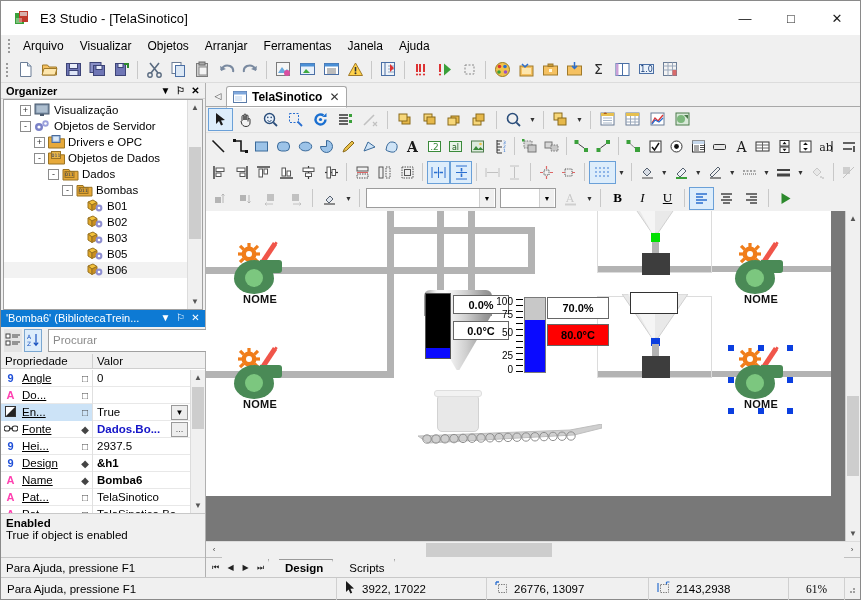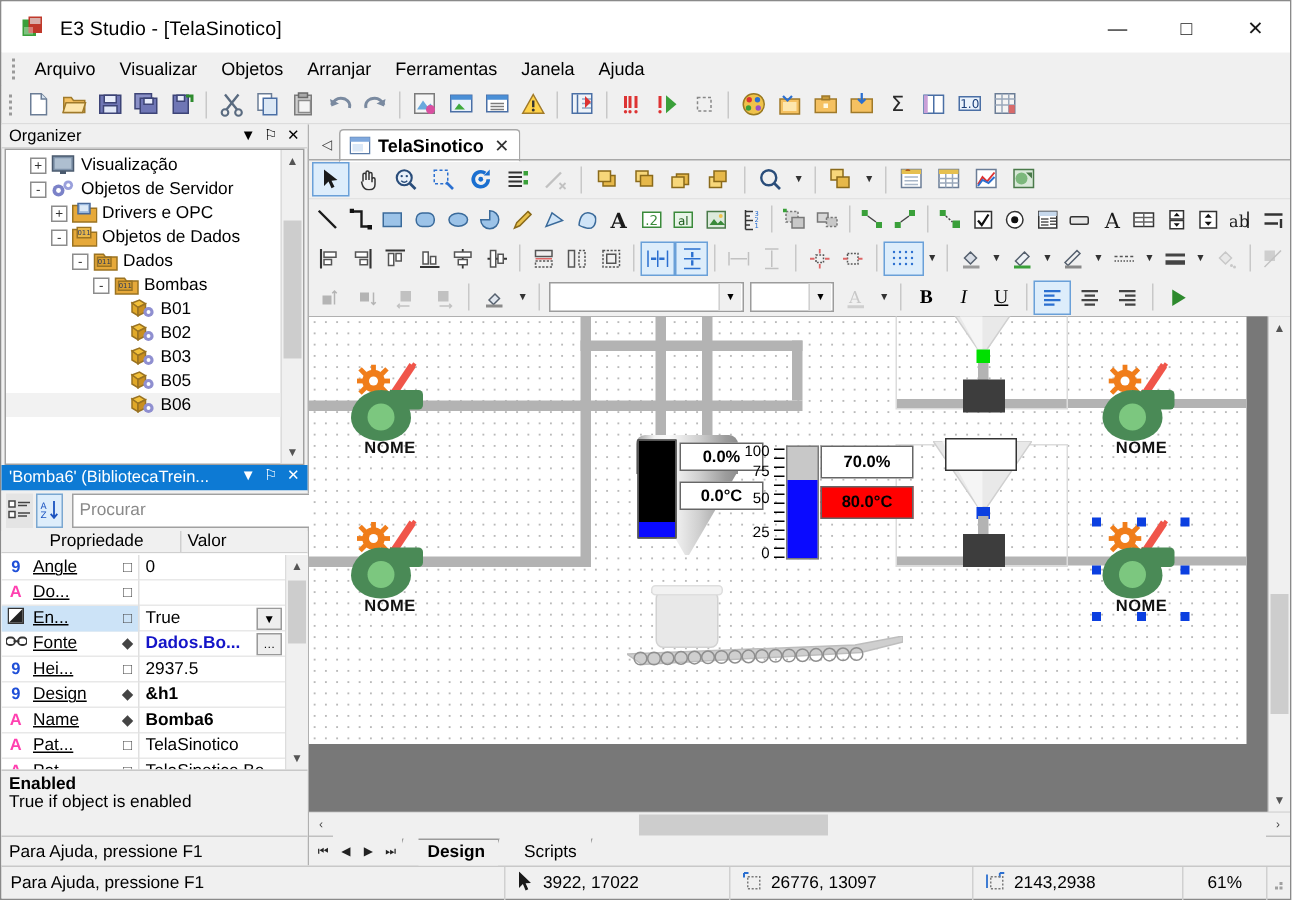--- a/index.html
+++ b/index.html
@@ -40,21 +40,21 @@
 
   
   .bodysplit { flex:1 1 auto; display:flex; min-height:0; }
 
   
   .leftpane { width:205px; flex:0 0 205px; display:flex; flex-direction:column;
               background:#f0f0f0; border-right:1px solid #b0b0b0; min-height:0;}
 
   .panel-caption { height:17px; display:flex; align-items:center; padding:0 2px 0 5px;
                    font-size:11px; }
-  .pc-organizer { background:#f0f0f0; color:#000; border-bottom:1px solid #d4d4d4;}
+  .pc-organizer { background:#f0f0f0; color:#000; border-bottom:1px solid #d4d4d4;font-weight:bold;}
   .pc-props { background:#0d7ad4; color:#fff; }
   .pc-title { flex:1 1 auto; white-space:nowrap; overflow:hidden; text-overflow:ellipsis; }
   .pc-btn { width:15px; height:15px; display:flex; align-items:center; justify-content:center;
             font-size:10px; line-height:1; }
 
   .treebox { flex:0 0 211px; background:#fff; border:1px solid #a0a0a0; margin:0 2px;
              position:relative; overflow:hidden; display:flex; }
   .treescroll { flex:1 1 auto; overflow:hidden; position:relative; padding-top:2px;}
   .trow { height:16px; display:flex; align-items:center; font-size:11.5px; white-space:nowrap;
           padding-left:2px;}
@@ -77,21 +77,21 @@
   .ptbtn { width:24px; height:23px; border:1px solid transparent; display:flex; align-items:center;
            justify-content:center; background:#e4e4e4; }
   .ptbtn.active { background:#ddedfb; border:1px solid #7ba7d0; }
   .searchwrap { flex:1 1 auto; height:23px; margin-left:4px; background:#fff;
                 border:1px solid #a0a0a0; display:flex; align-items:center; padding:0 4px; }
   .searchwrap input { border:0; outline:0; flex:1 1 auto; font-size:11.5px; color:#555;
                       font-family:"Liberation Sans", sans-serif; background:transparent;}
   .searchwrap input::placeholder{ color:#8a8a8a; }
 
   .gridhdr { height:17px; display:flex; font-size:11.5px; background:#f0f0f0;
-             border-bottom:1px solid #cfcfcf;padding-left:28px; }
+             border-bottom:1px solid #cfcfcf; }
   .gridhdr div { padding:1px 4px; }
   .gh-prop { width:92px; flex:0 0 92px; border-right:1px solid #cfcfcf;}
 
   .gridbox { flex:1 1 auto; display:flex; min-height:0; background:#fff;
              border-top:1px solid #fff; }
   .gridrows { flex:1 1 auto; overflow:hidden; }
   .grow { height:17px; display:flex; align-items:center; font-size:11.5px;
           border-bottom:1px solid #e8e8e8; }
   .grow.sel .gcell-name { background:#cce3f7; }
   .g-type { width:19px; flex:0 0 19px; text-align:center; font-weight:bold; font-size:11px;}
@@ -1715,21 +1715,21 @@
     </div>
     <div class="sb-cell" style="width:140px">
       <span>
         <svg width="13" height="13" viewBox="0 0 13 13">
             <path d="M1 2v9M9.5 1h3M9.5 1v3" stroke="#2b6fd0" stroke-width="1.2" fill="none"></path>
             <rect x="3.5" y="3.5" width="8" height="8" fill="none" stroke="#7a7a7a" stroke-dasharray="1.4 1.1"></rect>
           </svg>
       </span>
       <span>2143,2938</span>
     </div>
-    <div class="sb-cell" style="width:56px;justify-content:center;">61%</div>
+    <div class="sb-cell" style="width:56px;justify-content:center;font-family:Liberation Serif, serif;">61%</div>
     <div class="sb-cell" style="width:16px;padding:0;">
       <svg width="12" height="12" viewBox="0 0 12 12">
           <g fill="#a0a0a0">
             <rect x="8" y="8" width="2" height="2"></rect>
             <rect x="5" y="8" width="2" height="2"></rect>
             <rect x="8" y="5" width="2" height="2"></rect>
           </g>
         </svg>
     </div>
   </div>

